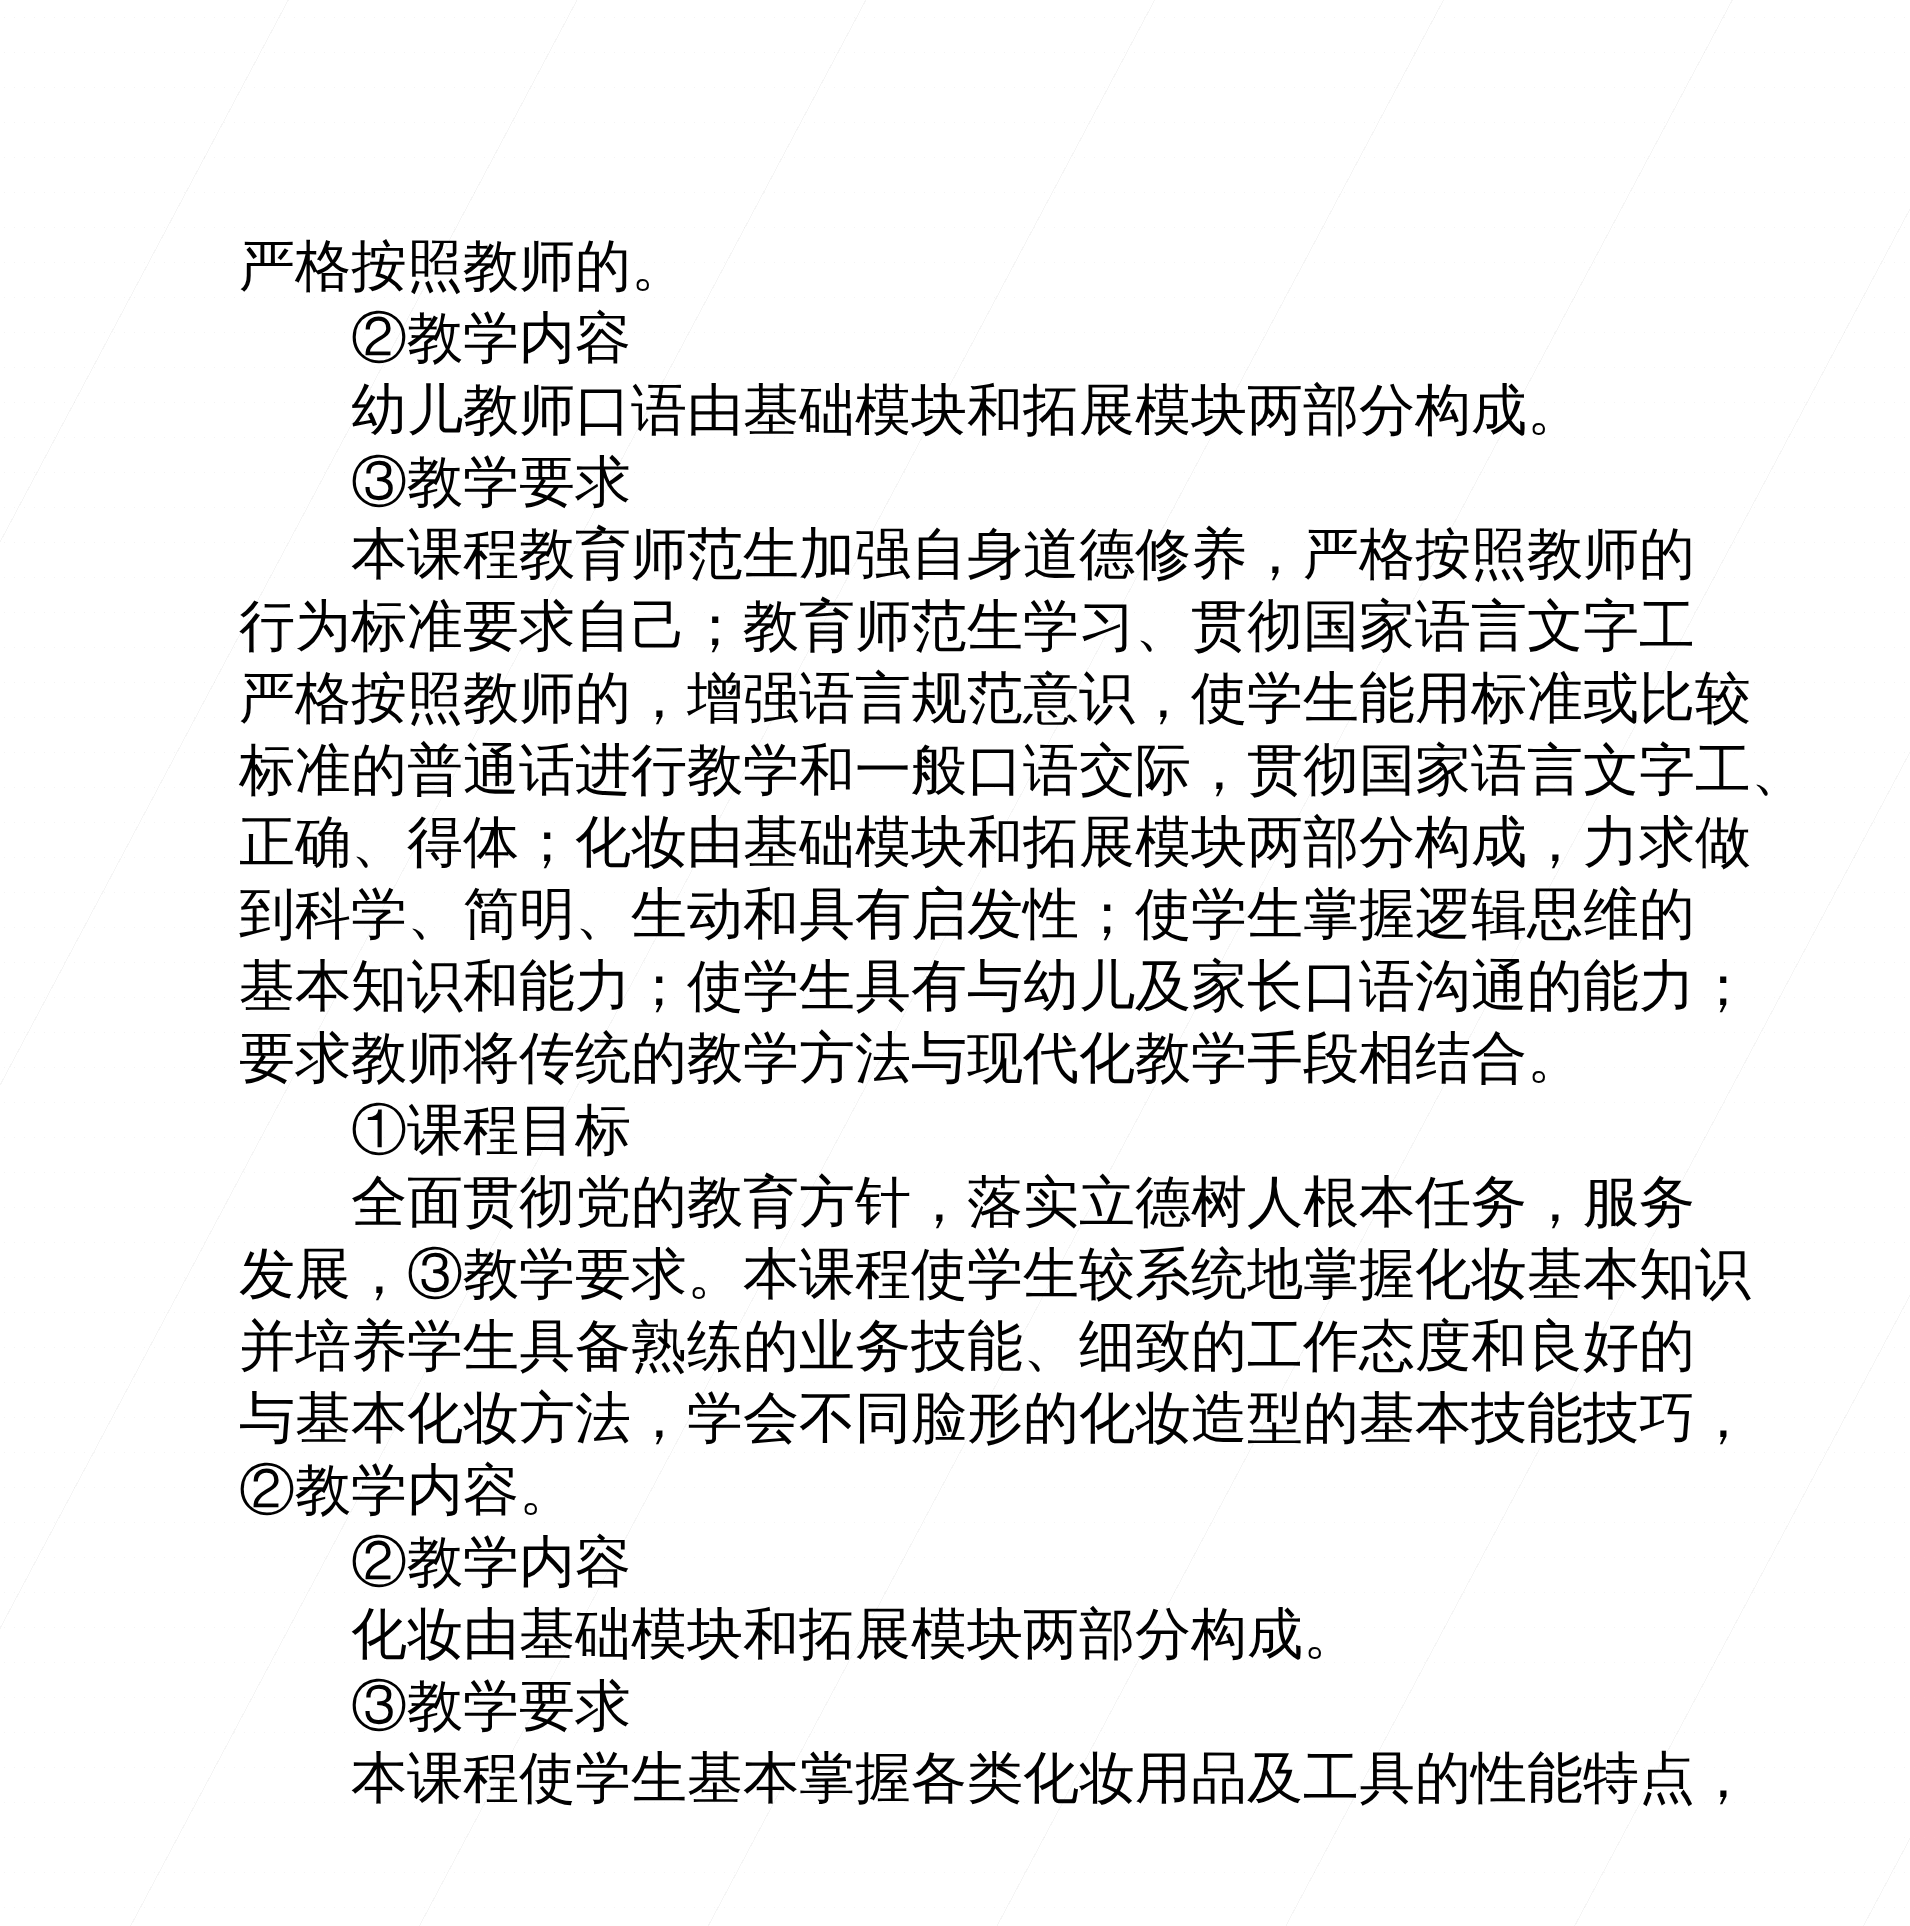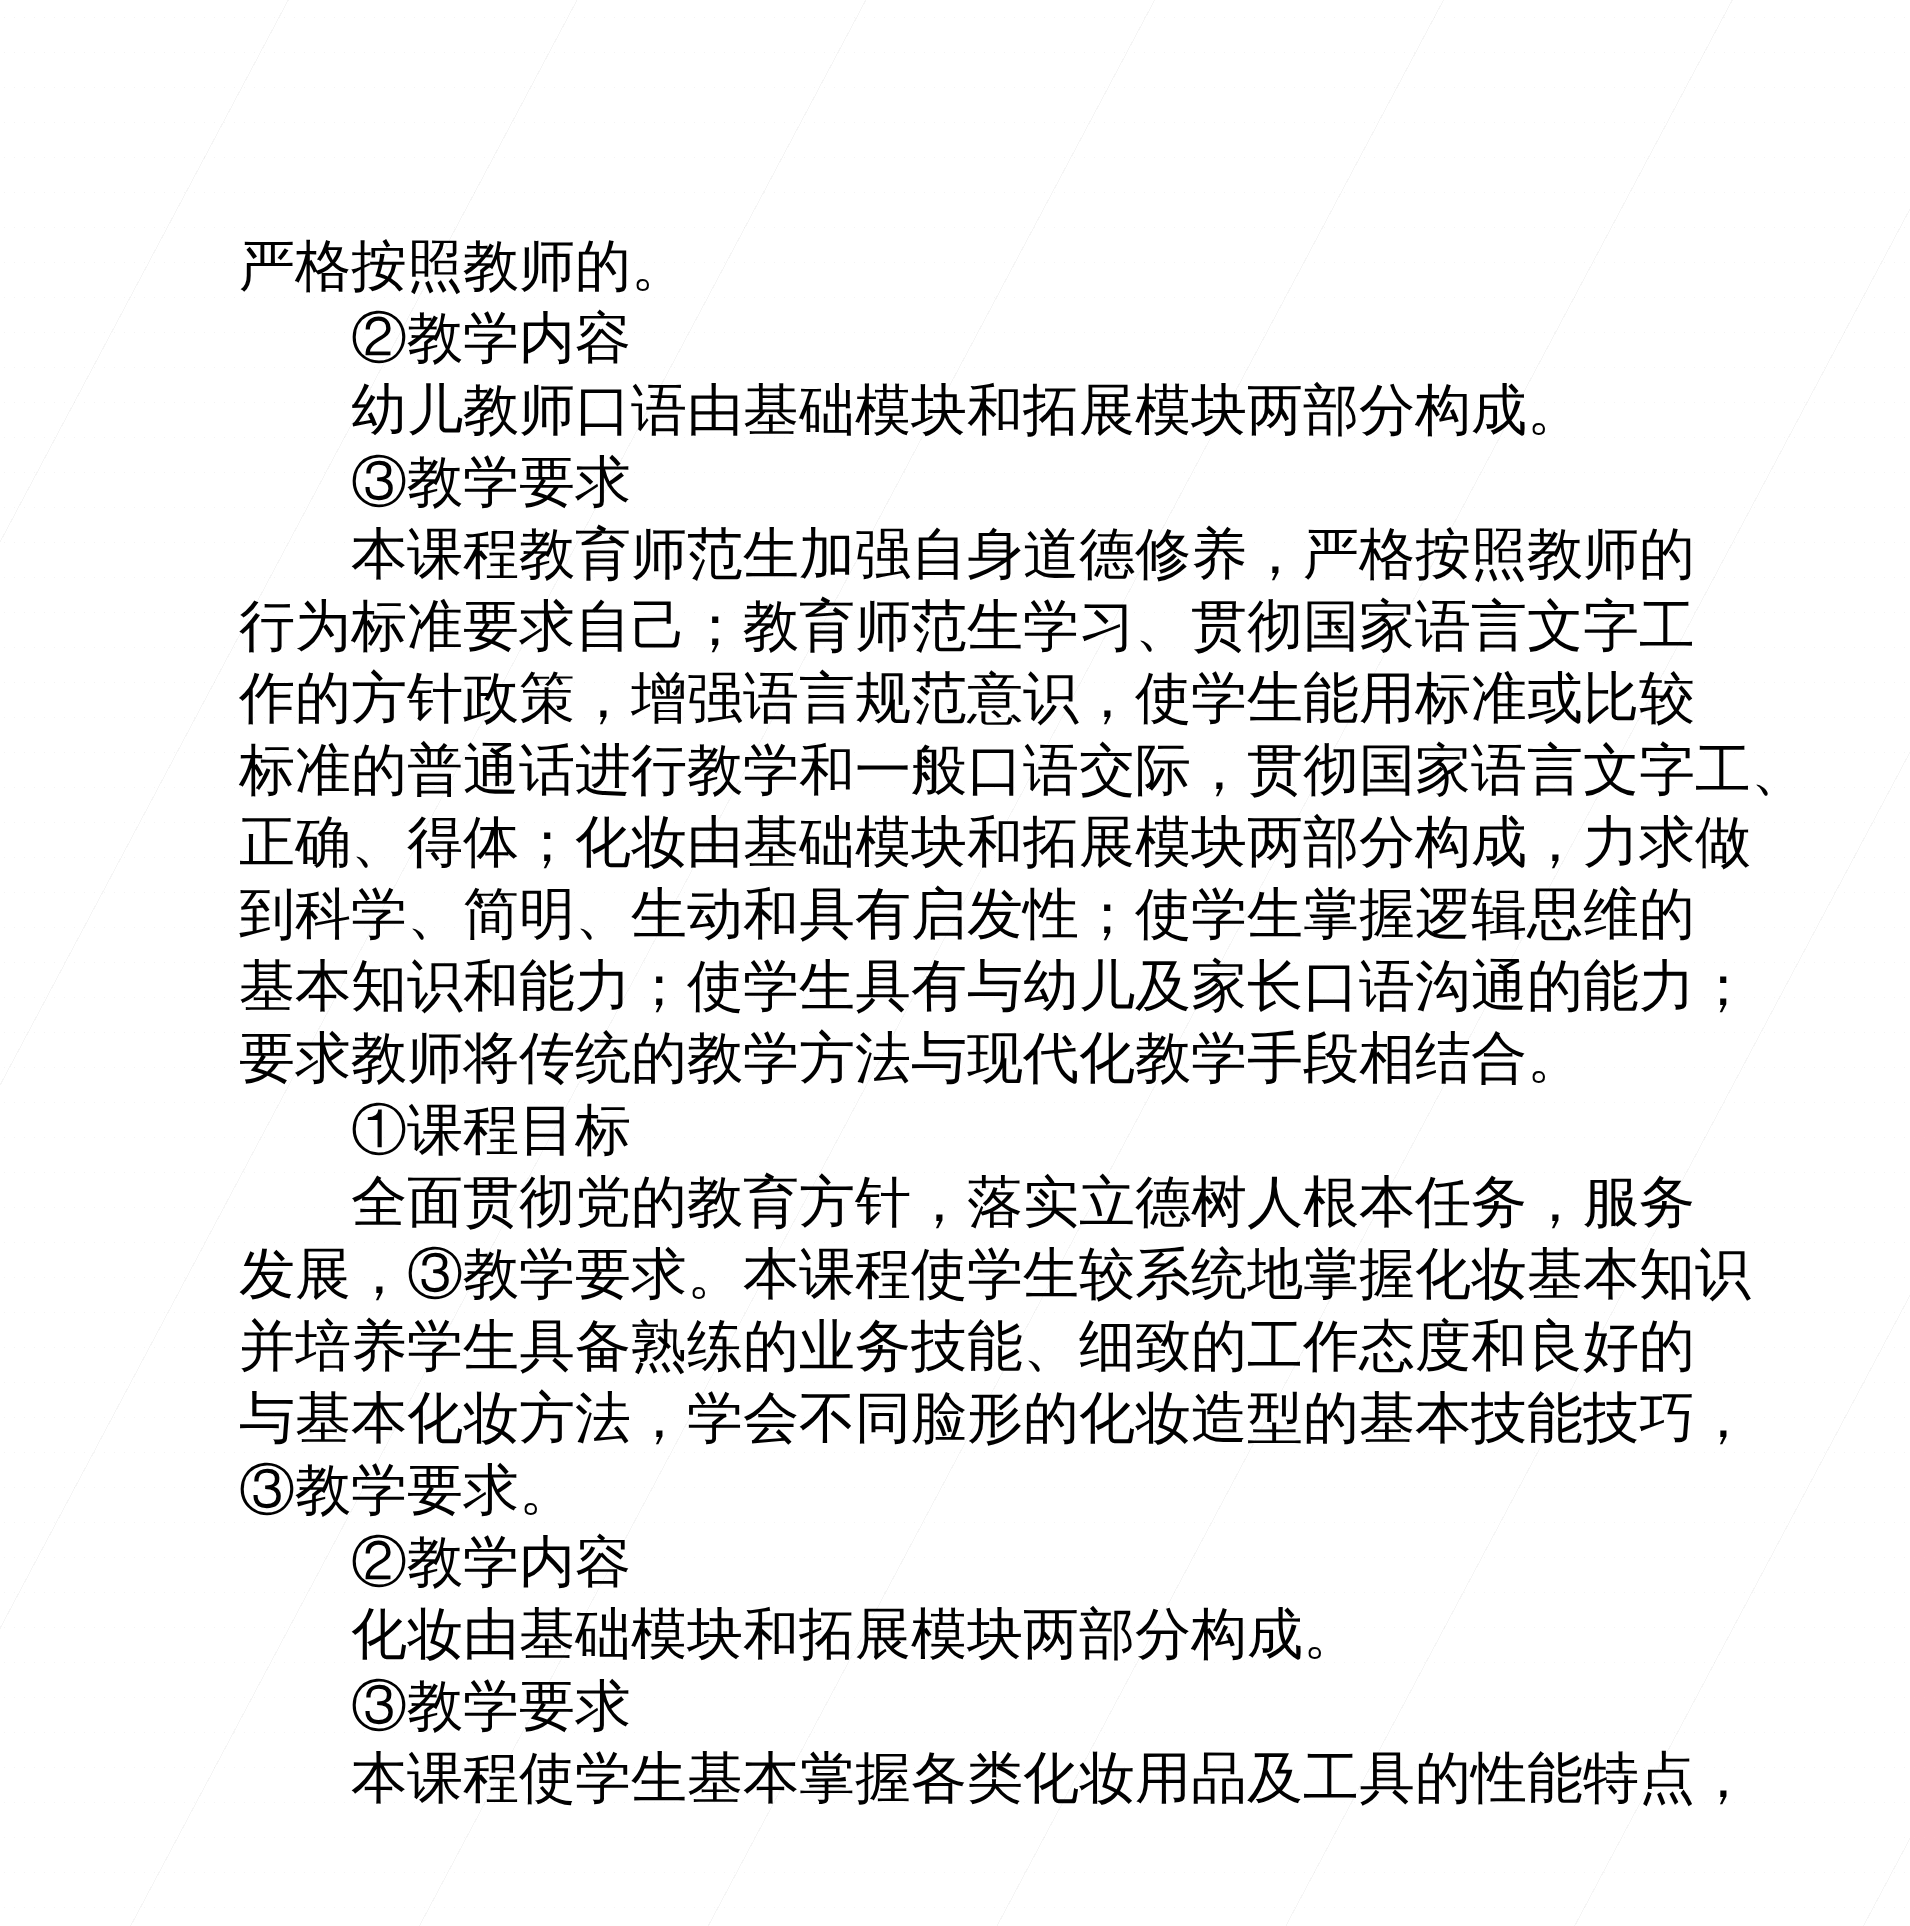--- a/index.html
+++ b/index.html
@@ -65,30 +65,30 @@
 <div class="noise diag2"></div>
 
 <div class="doc">
 
     <div class="line">严格按照教师的。</div>
     <div class="line indent">②教学内容</div>
     <div class="line indent">幼儿教师口语由基础模块和拓展模块两部分构成。</div>
     <div class="line indent">③教学要求</div>
     <div class="line indent">本课程教育师范生加强自身道德修养，严格按照教师的</div>
     <div class="line">行为标准要求自己；教育师范生学习、贯彻国家语言文字工</div>
-    <div class="line">作的方针政策，增强语言规范意识，使学生能用标准或比较</div>
+    <div class="line">严格按照教师的，增强语言规范意识，使学生能用标准或比较</div>
     <div class="line">标准的普通话进行教学和一般口语交际，贯彻国家语言文字工、</div>
     <div class="line">正确、得体；化妆由基础模块和拓展模块两部分构成，力求做</div>
     <div class="line">到科学、简明、生动和具有启发性；使学生掌握逻辑思维的</div>
     <div class="line">基本知识和能力；使学生具有与幼儿及家长口语沟通的能力；</div>
     <div class="line">要求教师将传统的教学方法与现代化教学手段相结合。</div>
     <div class="line indent">①课程目标</div>
     <div class="line indent">全面贯彻党的教育方针，落实立德树人根本任务，服务</div>
     <div class="line">发展，③教学要求。本课程使学生较系统地掌握化妆基本知识</div>
     <div class="line">并培养学生具备熟练的业务技能、细致的工作态度和良好的</div>
     <div class="line">与基本化妆方法，学会不同脸形的化妆造型的基本技能技巧，</div>
-    <div class="line">③教学要求。</div>
+    <div class="line">②教学内容。</div>
     <div class="line indent">②教学内容</div>
     <div class="line indent">化妆由基础模块和拓展模块两部分构成。</div>
     <div class="line indent">③教学要求</div>
     <div class="line indent">本课程使学生基本掌握各类化妆用品及工具的性能特点，</div>
   </div>
 
 
 </body></html>

